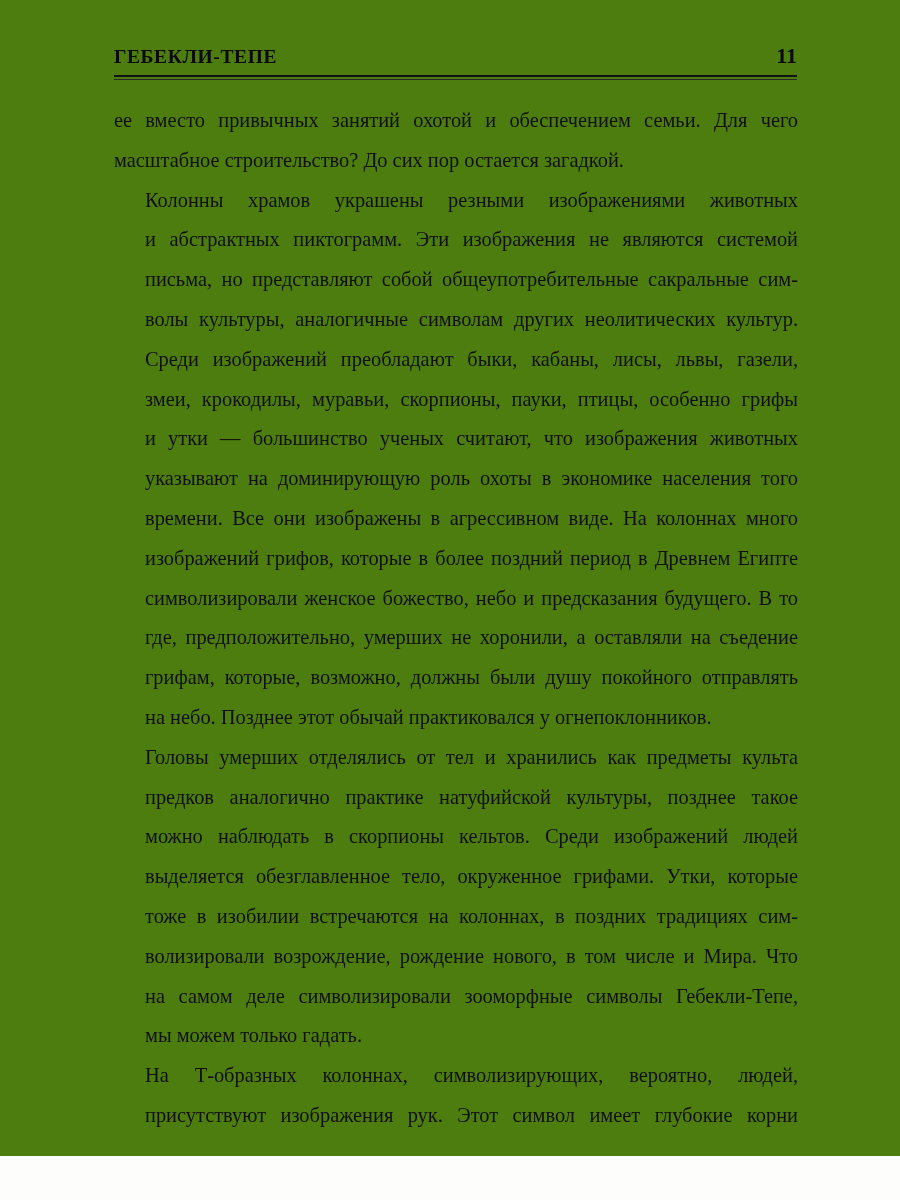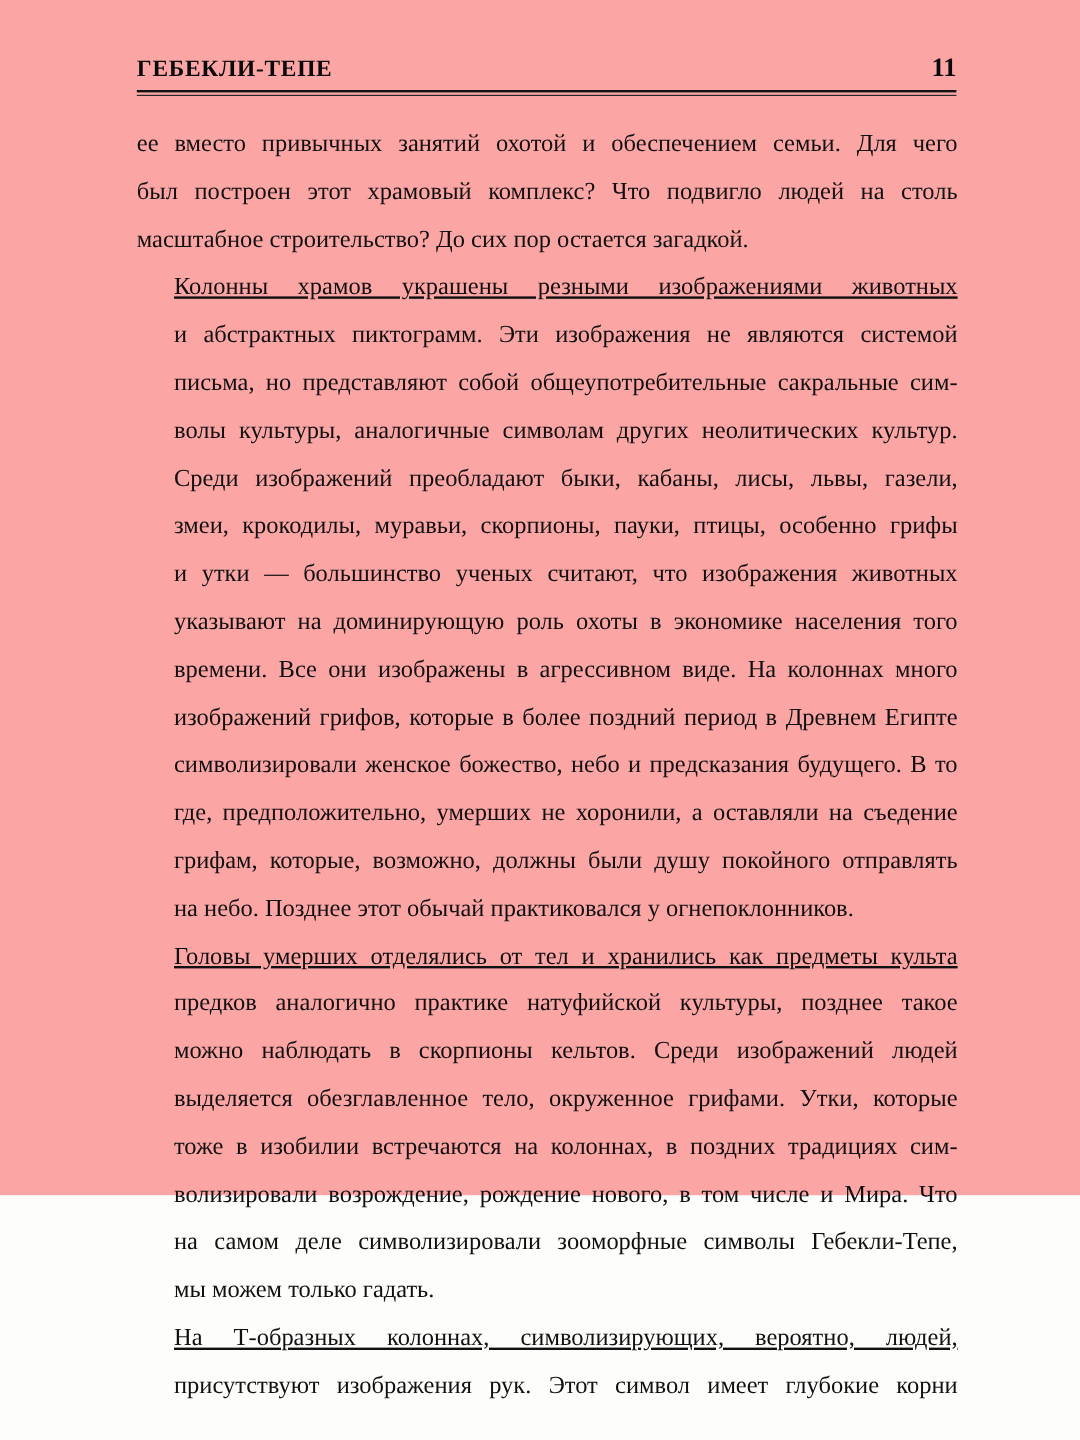--- a/index.html
+++ b/index.html
@@ -11,22 +11,22 @@
     height: 1200px;
     background: #fdfdfb;
     font-family: "Liberation Serif", "DejaVu Serif", serif;
     color: #0b0b0b;
     overflow: hidden;
   }
 
   .page {
     position: relative;
     width: 900px;
-    height: 996px;
-    background: #fca5a5;
+    height: 1156px;
+    background: #4d7c0f;
     box-sizing: border-box;
   }
 
   
   .running-head {
     position: absolute;
     left: 114px;
     right: 103px;
     top: 43px;
     height: 30px;
@@ -94,21 +94,20 @@
   .ln {
     display: block;
     text-align: justify;
     white-space: pre;
   }
   .ln.stretch {
     text-align-last: justify;
   }
   .ln.first {
     text-indent: 31px;
-    text-decoration: underline;
   }
   .ln.last {
     text-align-last: left;
   }
 </style>
 </head>
 <body>
 
 <div class="page">
 
@@ -118,21 +117,20 @@
   </div>
 
   <div class="head-rules">
     <div class="rule-thick"></div>
     <div class="rule-thin"></div>
   </div>
 
   <div class="textblock" id="textblock">
       <p class="para">
         <span class="ln stretch">ее вместо привычных занятий охотой и обеспечением семьи. Для чего</span>
-        <span class="ln stretch">был построен этот храмовый комплекс? Что подвигло людей на столь</span>
         <span class="ln last">масштабное строительство? До сих пор остается загадкой.</span>
       </p>
       <p class="para indent">
         <span class="ln stretch first">Колонны храмов украшены резными изображениями животных</span>
         <span class="ln stretch">и абстрактных пиктограмм. Эти изображения не являются системой</span>
         <span class="ln stretch">письма, но представляют собой общеупотребительные сакральные сим-</span>
         <span class="ln stretch">волы культуры, аналогичные символам других неолитических культур.</span>
         <span class="ln stretch">Среди изображений преобладают быки, кабаны, лисы, львы, газели,</span>
         <span class="ln stretch">змеи, крокодилы, муравьи, скорпионы, пауки, птицы, особенно грифы</span>
         <span class="ln stretch">и утки — большинство ученых считают, что изображения животных</span>

